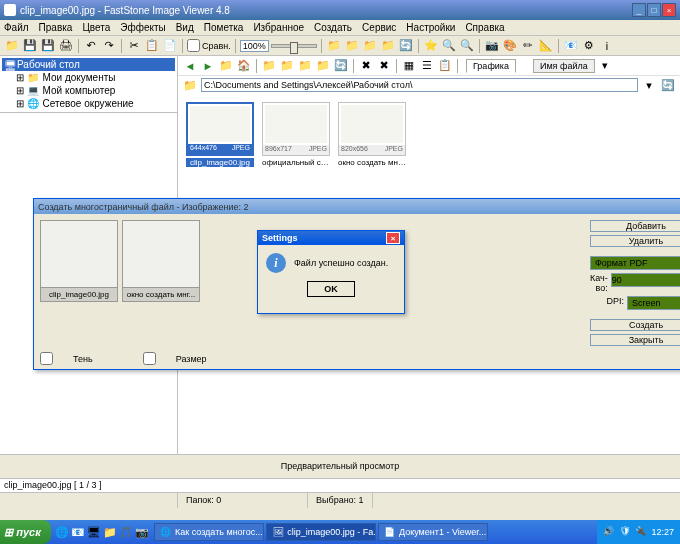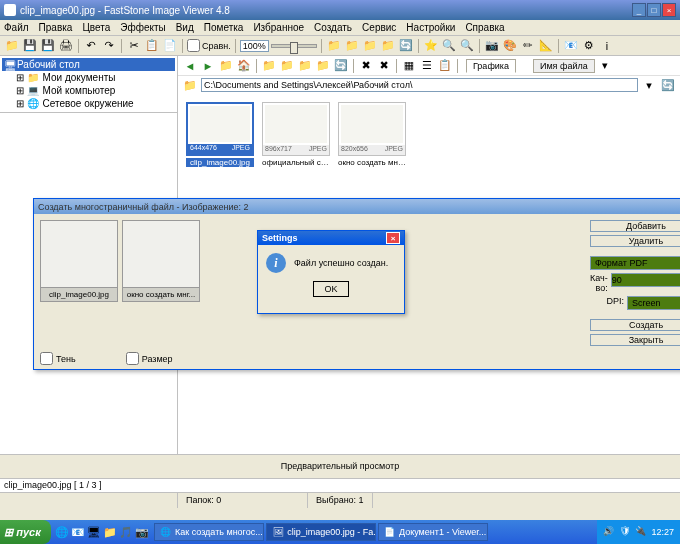--- a/index.html
+++ b/index.html
@@ -42,30 +42,30 @@
 .dlg-thumbs { display: flex; gap: 4px; }
 .dlg-thumb { width: 78px; }
 .dlg-thumb-box { width: 78px; height: 68px; border: 1px solid #999; background: #f0f0ec; }
 .dlg-thumb-name { height: 14px; background: #d0d0c8; font-size: 8px; text-align: center; line-height: 14px; border: 1px solid #999; border-top: none; overflow: hidden; white-space: nowrap; text-overflow: ellipsis; }
 .dlg-right { margin-left: auto; width: 112px; display: flex; flex-direction: column; gap: 3px; }
 .dlg-btn { height: 16px; border: 1px solid #7f9db9; background: #ece9d8; font-size: 9px; display: flex; align-items: center; justify-content: center; }
 .dlg-row { display: flex; align-items: flex-start; gap: 3px; }
 .dlg-row label { font-size: 9px; width: 34px; text-align: right; }
 .dlg-sel { flex: 1; height: 14px; border: 1px solid #7f9db9; font-size: 9px; background: #4d7c0f; }
 .dlg-checks { display: flex; gap: 50px; padding: 0 6px 6px; font-size: 9px; }
-.dlg-checks label { display: flex; align-items: center; gap: 3px; }
+.dlg-checks label { display: flex; align-items: center; gap: 20px; }
 
 .msgbox { position: absolute; left: 257px; top: 230px; width: 148px; height: 84px; background: #ece9d8; border: 1px solid #0054e3; box-shadow: 2px 2px 4px rgba(0,0,0,0.3); z-index: 10; }
 .msg-title { height: 14px; background: linear-gradient(#2a6fd4, #0054e3); color: #fff; font-size: 9px; font-weight: bold; display: flex; align-items: center; padding: 0 4px; }
 .msg-title .close { margin-left: auto; width: 14px; height: 12px; background: #e84646; color: #fff; display: flex; align-items: center; justify-content: center; font-size: 8px; border: 1px solid #fff; }
 .msg-body { padding: 8px; display: flex; align-items: center; gap: 8px; }
 .msg-ico { width: 20px; height: 20px; border-radius: 50%; background: #4a8cd6; color: #fff; display: flex; align-items: center; justify-content: center; font-weight: bold; font-size: 12px; font-style: italic; font-family: serif; }
 .msg-txt { font-size: 9px; }
 .msg-btns { display: flex; justify-content: center; padding-bottom: 6px; }
-.msg-ok { width: 36px; height: 16px; border: 1px solid #000; background: #ece9d8; font-size: 9px; }
+.msg-ok { width: 48px; height: 16px; border: 1px solid #000; background: #ece9d8; font-size: 9px; font-weight: bold; }
 
 .status-prev { height: 24px; background: #ece9d8; font-size: 9px; padding: 6px 4px; border-top: 1px solid #c0c0c0; text-align: center; }
 .status-file { height: 14px; background: #fff; font-size: 9px; padding: 1px 4px; border-top: 1px solid #c0c0c0; }
 .statusbar { height: 16px; background: #ece9d8; border-top: 1px solid #c0c0c0; display: flex; font-size: 9px; }
 .statusbar div { padding: 2px 8px; border-right: 1px solid #c0c0c0; }
 
 .taskbar { position: absolute; bottom: 0; left: 0; right: 0; height: 24px; background: linear-gradient(#3a81e0, #245edb); display: flex; align-items: center; }
 .start { height: 24px; padding: 0 10px 0 4px; background: linear-gradient(#46a546, #2d8a2d); color: #fff; font-style: italic; font-weight: bold; font-size: 11px; display: flex; align-items: center; gap: 3px; border-radius: 0 8px 8px 0; }
 .ql { display: flex; gap: 2px; padding: 0 4px; }
 .ql span { width: 14px; height: 14px; }

